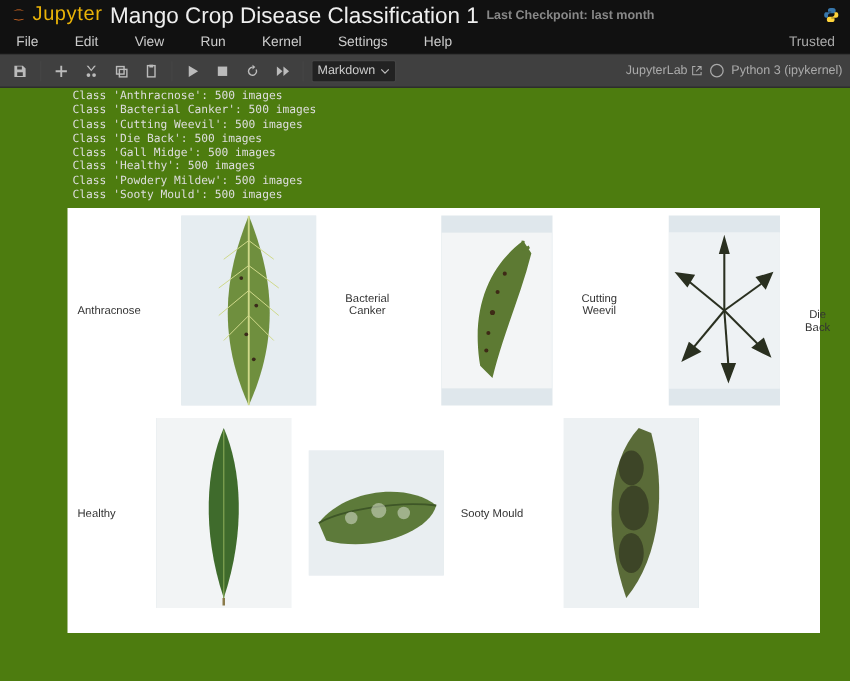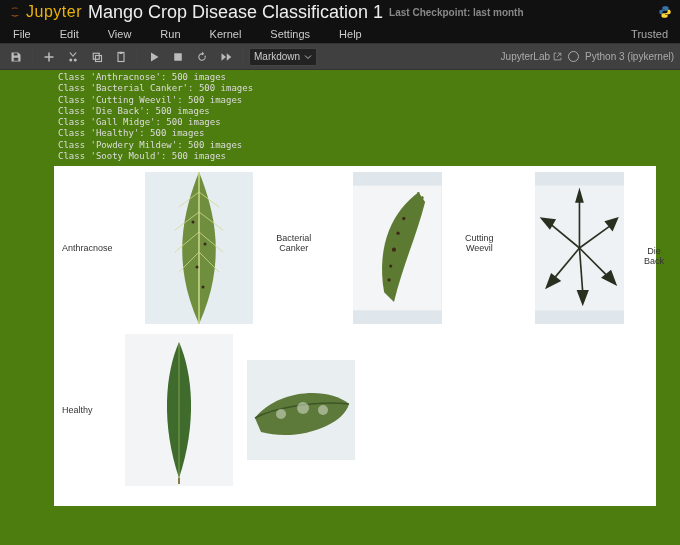--- a/index.html
+++ b/index.html
@@ -269,20 +269,34 @@
                 <path d="M8 58 C30 30 80 26 102 44 C96 66 50 82 14 72 Z" fill="#5d7a3a"></path>
                 <path d="M8 58 C26 48 70 40 102 44" stroke="#3e5627" fill="none" stroke-width="1.5"></path>
                 <g fill="#d8dfce" opacity="0.55">
                   <circle cx="34" cy="54" r="5"></circle>
                   <circle cx="56" cy="48" r="6"></circle>
                   <circle cx="76" cy="50" r="5"></circle>
                 </g>
               </svg>
           </div>
         </div>
+        <div class="cell-fig">
+          <div class="cap">Sooty Mould</div>
+          <div class="thumb">
+            <svg width="108" height="152" viewBox="0 0 108 152">
+                <rect width="108" height="152" fill="#edf1f3"></rect>
+                <path d="M60 8 C34 36 32 92 50 144 C78 110 82 56 70 12 Z" fill="#5a6b38"></path>
+                <g fill="#2b2d1c" opacity="0.6">
+                  <ellipse cx="54" cy="40" rx="10" ry="14"></ellipse>
+                  <ellipse cx="56" cy="72" rx="12" ry="18"></ellipse>
+                  <ellipse cx="54" cy="108" rx="10" ry="16"></ellipse>
+                </g>
+              </svg>
+          </div>
+        </div>
       </div>
     </div>
   </div>
 
   <div class="section-head">
     
   </div>
 
 </div>
 

